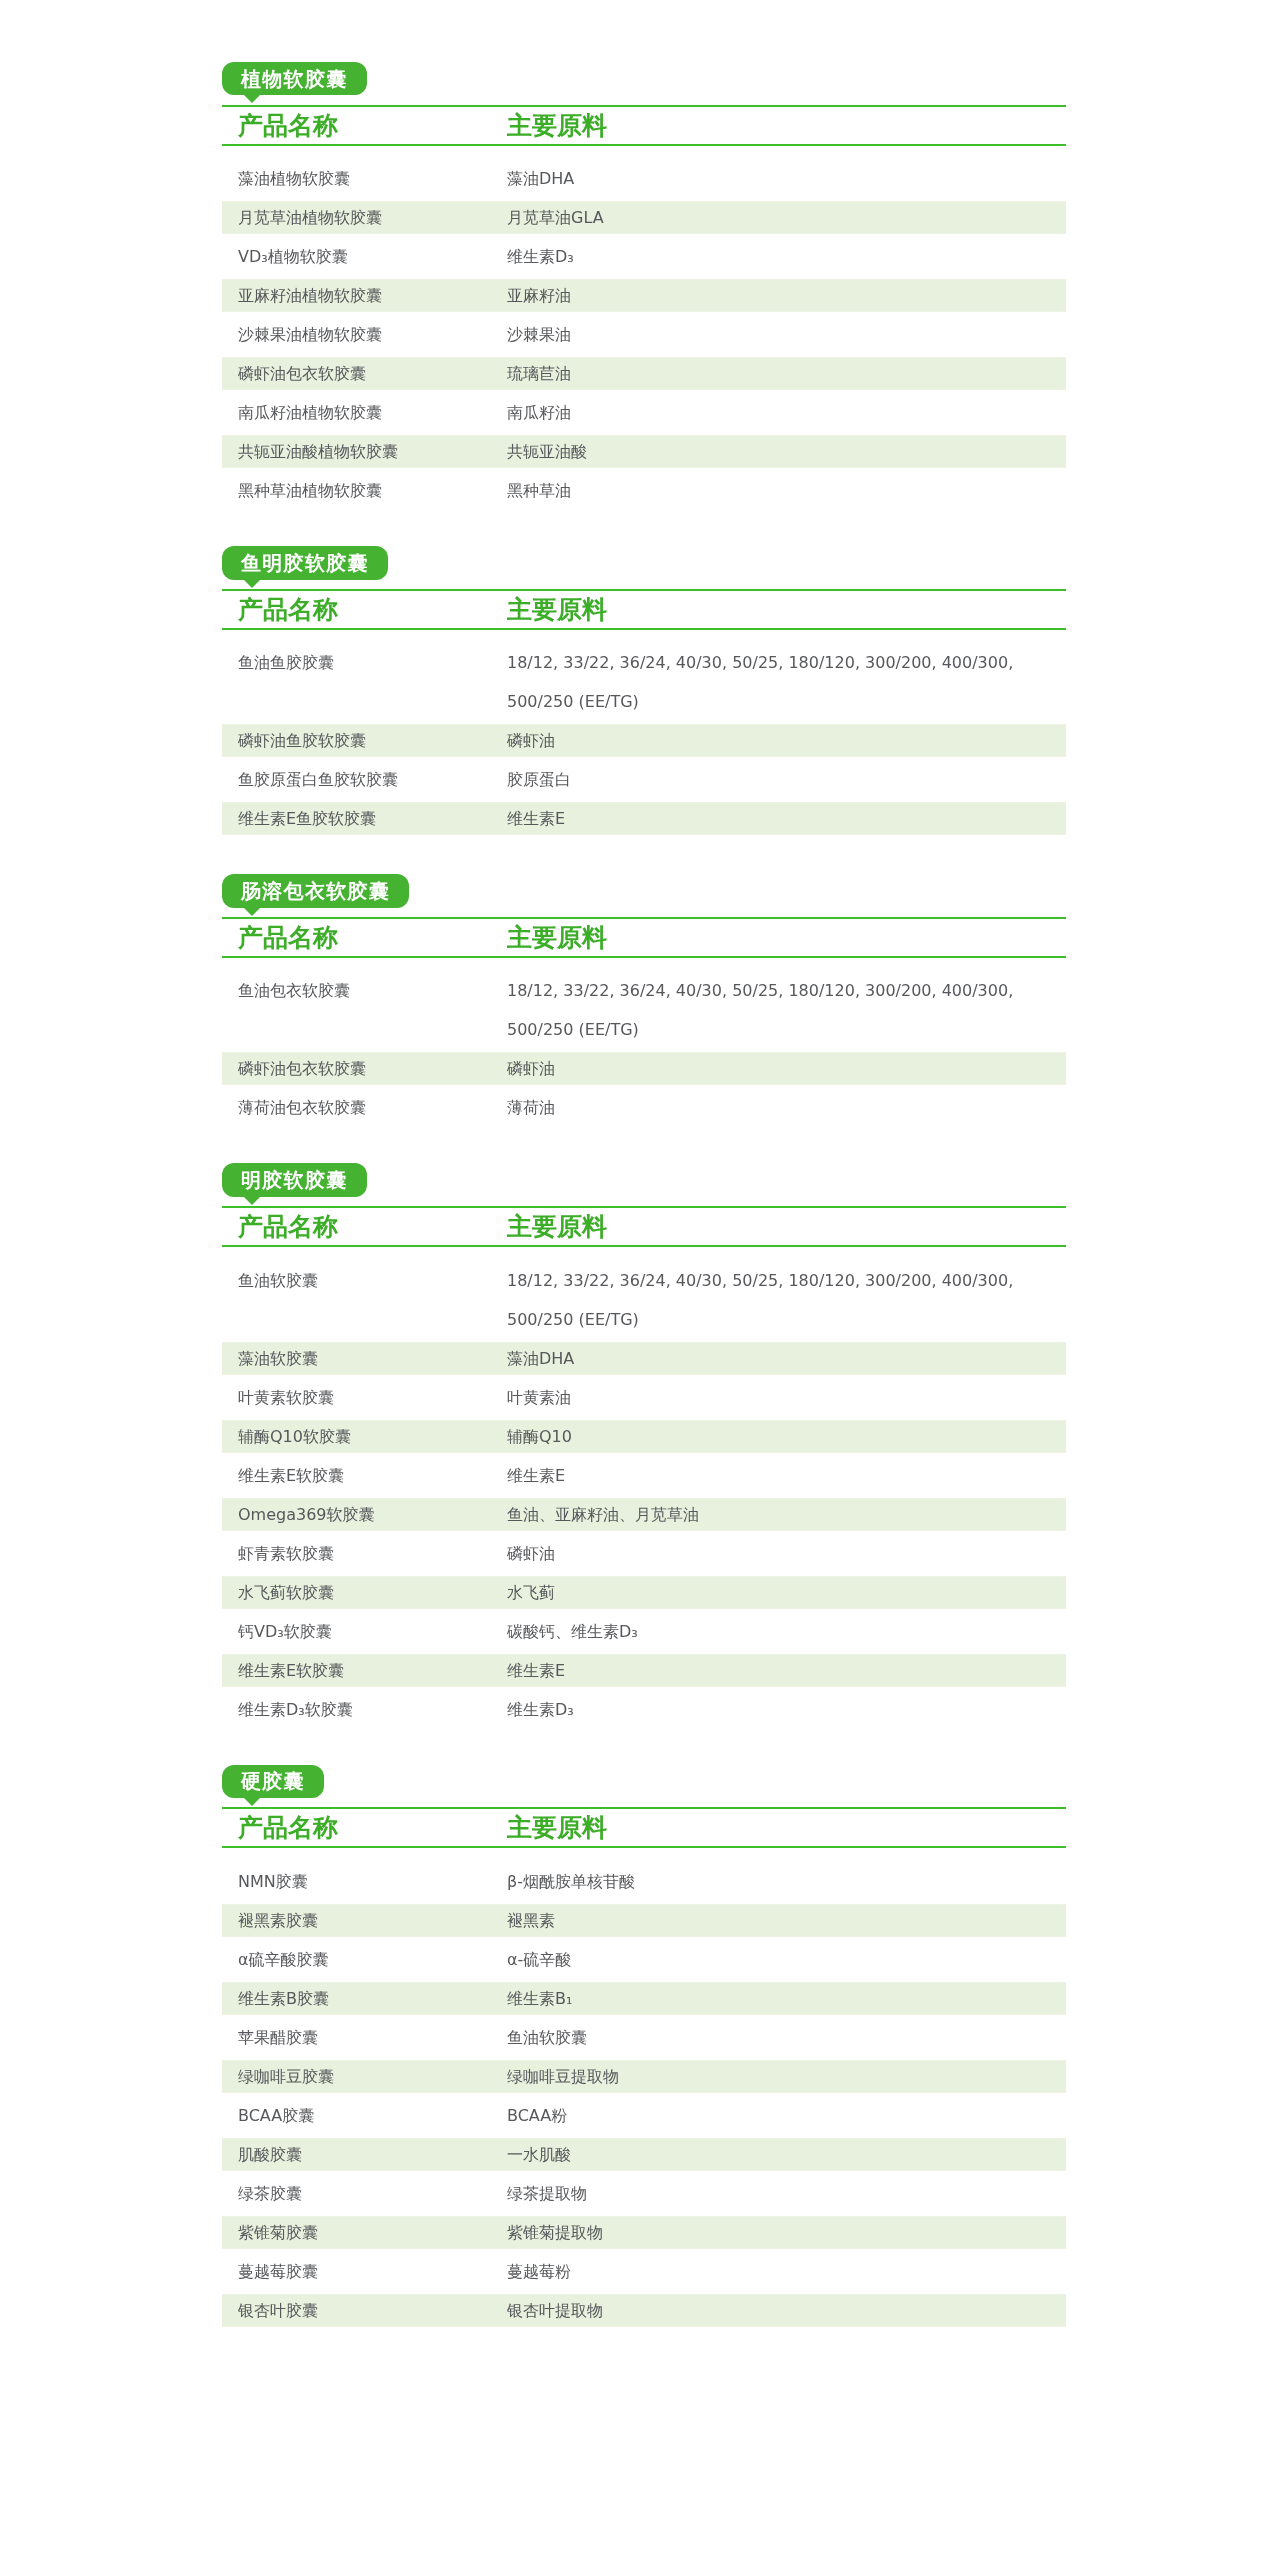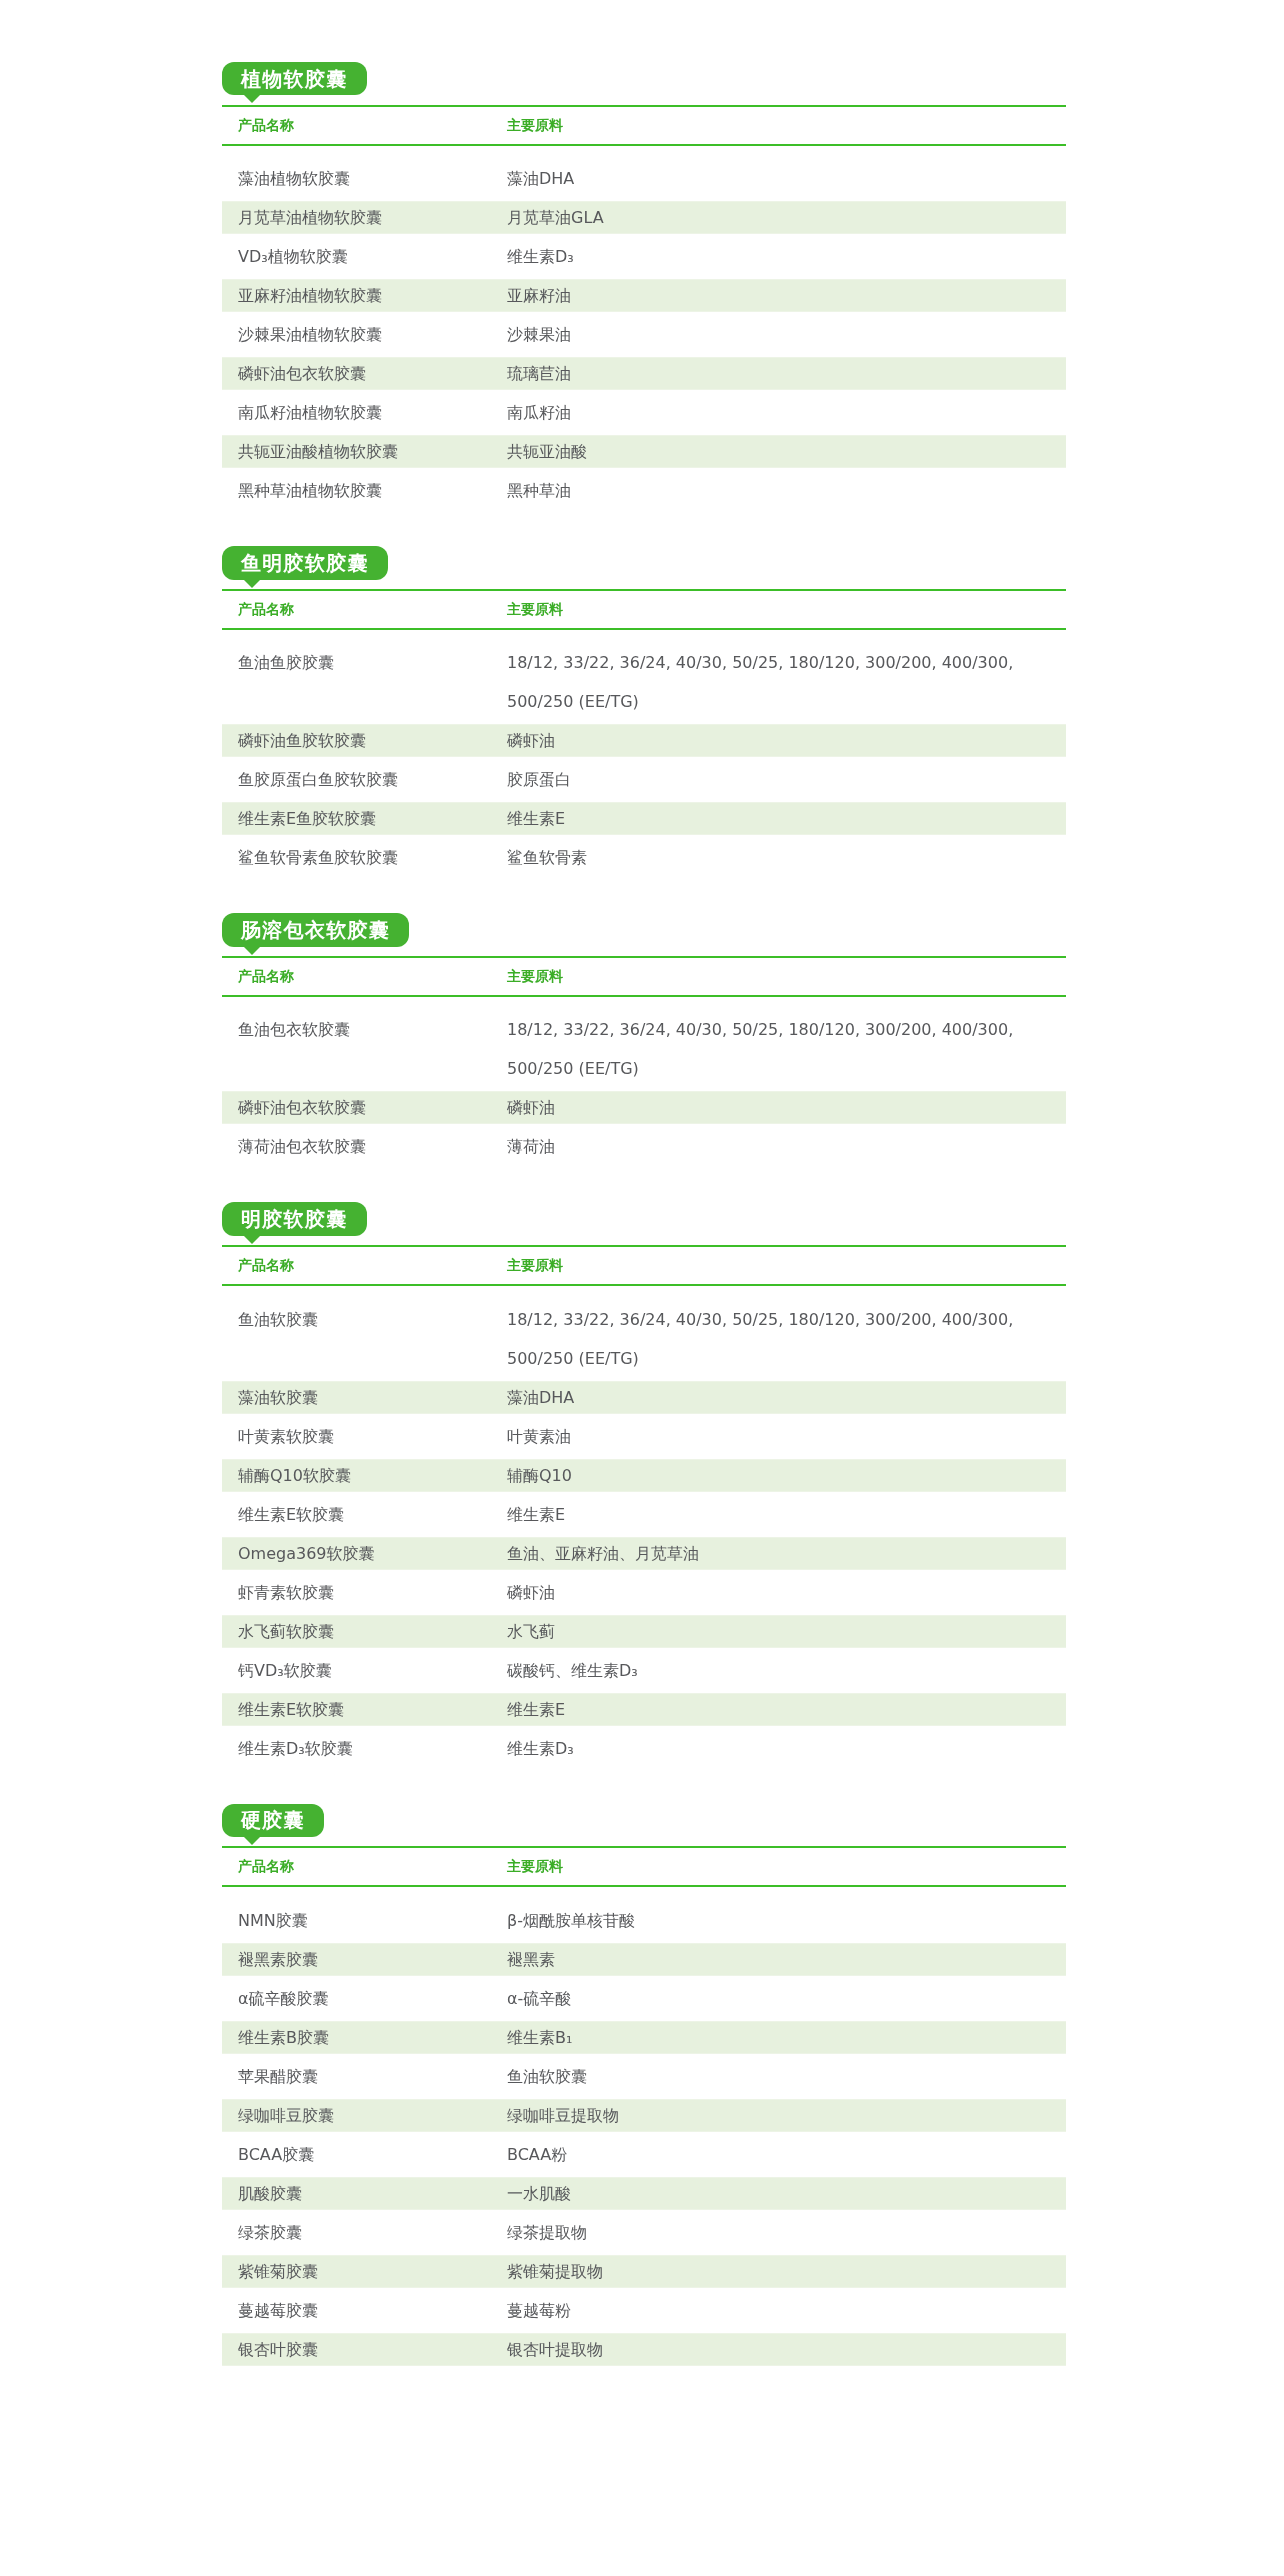--- a/index.html
+++ b/index.html
@@ -20,21 +20,21 @@
     padding:6.7px 19px;border-radius:12px;letter-spacing:1.3px;margin-bottom:9.4px;
   }
   .badge::after{
     content:"";position:absolute;left:21.4px;bottom:-8px;width:0;height:0;
     border-left:9.4px solid transparent;border-right:9.4px solid transparent;
     border-top:9.4px solid var(--badge_green);
   }
   .thead{
     display:flex;align-items:center;height:37px;line-height:37px;
     border-top:2px solid var(--line_green);border-bottom:2px solid var(--line_green);
-    color:var(--header_green);font-weight:bold;font-size:14px;
+    color:var(--header_green);font-weight:bold;font-size:25px;
   }
   .rows{padding-top:13.4px;}
   .t-row{display:flex;font-size:16px;line-height:39px;}
   .t-row:nth-child(even){
     background:var(--row_green);
     box-shadow:inset 0 3.3px 0 var(--page_bg), inset 0 -3.3px 0 var(--page_bg);
   }
   .c1{width:285px;padding-left:16px;box-sizing:border-box;flex-shrink:0;}
   .c2{flex:1;white-space:pre-line;padding-right:6.7px;}
 </style>
@@ -113,24 +113,20 @@
           <div class="c2">磷虾油</div>
         </div>
         <div class="t-row">
           <div class="c1">鱼胶原蛋白鱼胶软胶囊</div>
           <div class="c2">胶原蛋白</div>
         </div>
         <div class="t-row">
           <div class="c1">维生素E鱼胶软胶囊</div>
           <div class="c2">维生素E</div>
         </div>
-        <div class="t-row">
-          <div class="c1">鲨鱼软骨素鱼胶软胶囊</div>
-          <div class="c2">鲨鱼软骨素</div>
-        </div>
       </div>
     </div>
   </section>
 
   <section class="section">
     <div class="badge">
       <span>肠溶包衣软胶囊</span>
     </div>
     <div>
       <div class="thead">

